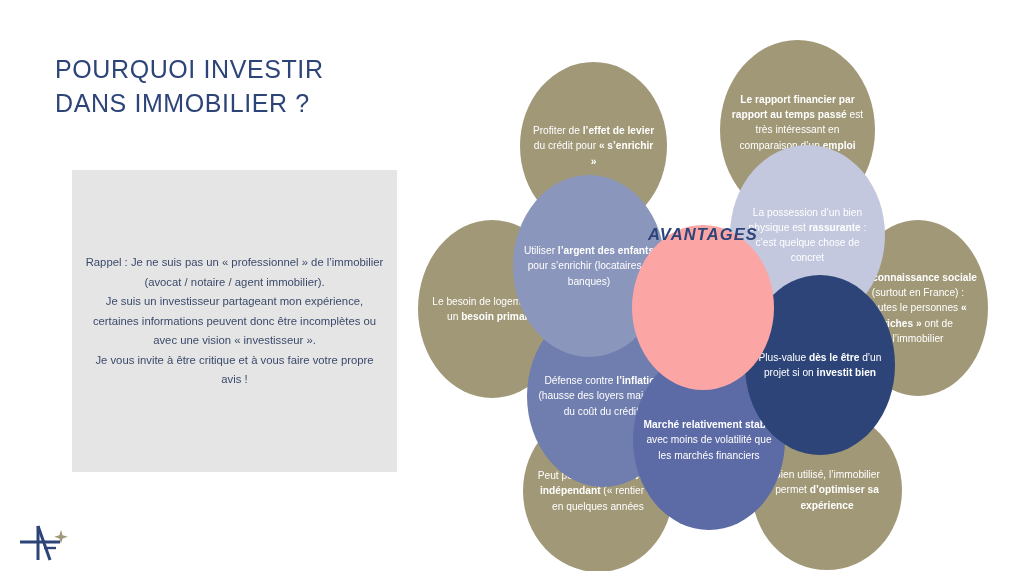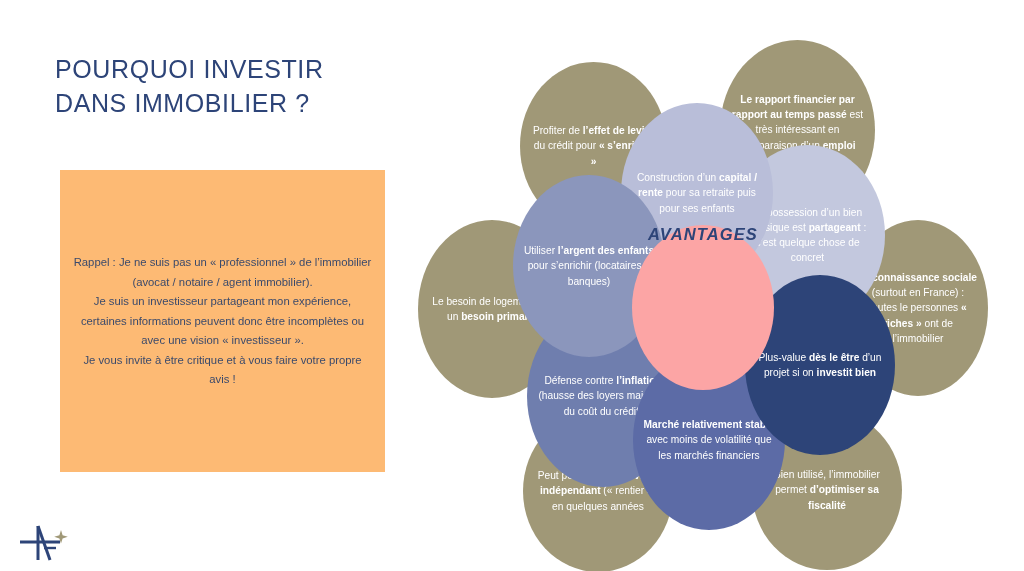--- a/index.html
+++ b/index.html
@@ -27,25 +27,25 @@
     font-size: 25px;
     line-height: 34px;
     letter-spacing: 0.6px;
     font-weight: 400;
     white-space: pre-line;
   }
 
   
   #reminder-box {
     position: absolute;
-    left: 60px;
+    left: 72px;
     top: 170px;
     width: 325px;
     height: 302px;
-    background: #fdba74;
+    background: #e5e5e5;
   }
   #reminder-text {
     position: absolute;
     left: 12px;
     right: 12px;
     top: 50%;
     transform: translateY(-50%);
     text-align: center;
     color: #3b4a6b;
     font-size: 11.3px;
@@ -135,38 +135,35 @@
   <div id="diagram">
 
     <div class="petal" style="left:120px; top:42px; width:147px; height:168px; background:#a09877; z-index:5;">
       <span class="ptext">Profiter de <b>l’effet de levier</b> du crédit pour <b>« s’enrichir »</b></span>
     </div>
 
     <div class="petal" style="left:320px; top:20px; width:155px; height:180px; background:#a09877; z-index:5;">
       <span class="ptext"><b>Le rapport financier par rapport au temps passé</b> est très intéressant en comparaison d’un <b>emploi salarié</b></span>
     </div>
 
-    <div class="petal" style="left:221px; top:83px; width:152px; height:180px; background:#b9bed9; z-index:10;">
-      <span class="ptext">Construction d’un <b>capital / rente</b> pour sa retraite puis pour ses enfants</span>
-    </div>
 
     <div class="petal" style="left:330px; top:125px; width:155px; height:180px; background:#c3c8de; z-index:8;">
-      <span class="ptext">La possession d’un bien physique est <b>partageant</b> : c’est quelque chose de concret</span>
+      <span class="ptext">La possession d’un bien physique est <b>rassurante</b> : c’est quelque chose de concret</span>
     </div>
 
     <div class="petal" style="left:448px; top:200px; width:140px; height:176px; background:#a09877; z-index:6;">
       <span class="ptext"><b>Reconnaissance sociale</b> (surtout en France) : toutes le personnes <b>« riches »</b> ont de l’immobilier</span>
     </div>
 
     <div class="petal" style="left:345px; top:255px; width:150px; height:180px; background:#2d4478; z-index:20;">
       <span class="ptext">Plus-value <b>dès le être</b> d’un projet si on <b>investit bien</b></span>
     </div>
 
     <div class="petal" style="left:352px; top:390px; width:150px; height:160px; background:#a09877; z-index:5;">
-      <span class="ptext">Bien utilisé, l’immobilier permet <b>d’optimiser sa fiscalité</b></span>
+      <span class="ptext">Bien utilisé, l’immobilier permet <b>d’optimiser sa expérience</b></span>
     </div>
 
     <div class="petal" style="left:233px; top:330px; width:152px; height:180px; background:#5c6ba6; z-index:14;">
       <span class="ptext"><b>Marché relativement stable</b> avec moins de volatilité que les marchés financiers</span>
     </div>
 
     <div class="petal" style="left:123px; top:390px; width:150px; height:162px; background:#a09877; z-index:5;">
       <span class="ptext">Peut permettre de <b>devenir indépendant</b> (« rentier ») en quelques années</span>
     </div>
 

